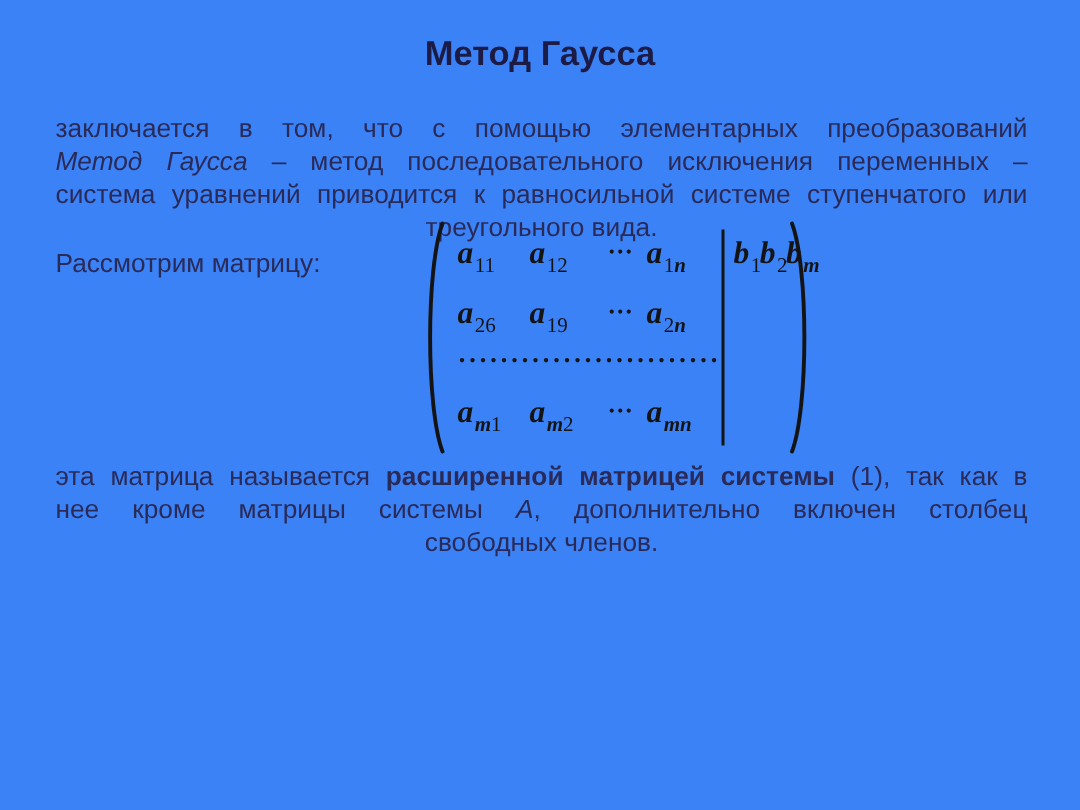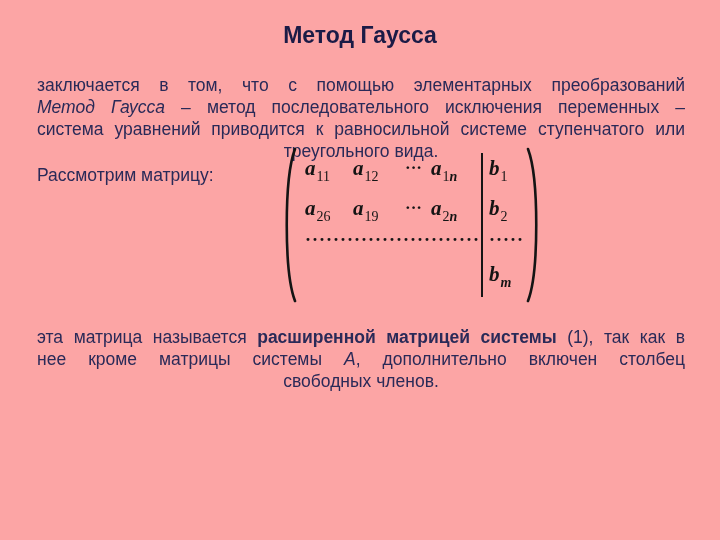--- a/index.html
+++ b/index.html
@@ -1,22 +1,22 @@
 <!DOCTYPE html>
 <html lang="ru"><head>
 <meta charset="utf-8">
 <style>
   html,body{margin:0;padding:0;background:#ffffff;}
-  .slide{position:relative;width:720px;height:540px;background:#fca5a5;overflow:hidden;
+  .slide{position:relative;width:720px;height:540px;background:#3b82f6;overflow:hidden;
          font-family:"Liberation Sans",sans-serif;color:#2a2a58;}
   .title{position:absolute;top:22px;left:0;width:100%;text-align:center;
          font-size:23px;font-weight:bold;color:#1b1b46;}
   .para{position:absolute;left:37px;width:648px;font-size:17.5px;line-height:22px;}
   .p1{top:74px;}
-  .p2{top:326px;}
+  .p2{top:306px;}
   .jline{text-align:justify;text-align-last:justify;}
   .lline{text-align:center;}
   .it{font-style:italic;}
   .bd{font-weight:bold;}
   .label{position:absolute;left:37px;top:164px;font-size:17.5px;line-height:22px;text-align:right;}
   
   .matrix{position:absolute;left:281px;top:146px;display:flex;align-items:stretch;
           color:#141414;font-family:"Liberation Serif","DejaVu Serif",serif;}
   .paren{flex:none;display:block;}
   .mbody{display:flex;flex-direction:column;padding:4px 0 4px 8px;}
@@ -26,21 +26,21 @@
   .mcell{display:inline-block;}
   .c1{width:48px;} .c2{width:52px;} .cd{width:26px;} .c3{width:50px;}
   .ab{font-style:italic;font-weight:bold;font-size:21px;}
   .msub{font-size:14px;vertical-align:baseline;position:relative;top:6px;left:1px;
         font-style:normal;font-weight:normal;}
   .sd{font-style:normal;font-weight:normal;}
   .sl{font-style:italic;font-weight:bold;}
   .cdots{font-weight:bold;font-size:17px;position:relative;top:-2px;}
   .wdots{font-weight:bold;font-size:18px;letter-spacing:1px;}
   .mdivider{width:0;border-left:2px solid #141414;margin:7px 0;}
-  .mrhs{display:flex;flex-direction:column;padding:4px 3px 4px 6px;width:34px;}
+  .mrhs{display:flex;flex-direction:row;padding:4px 3px 4px 6px;width:34px;}
 </style>
 </head>
 <body>
 
 <div class="slide">
 
   <div class="title">Метод Гаусса</div>
 
   <div class="para p1">
     <div class="jline">заключается в том, что с помощью элементарных преобразований</div>
@@ -57,20 +57,23 @@
     </svg>
 
     <div class="mbody">
       <div class="mrow">
         <span class="mcell c1"><span class="ab">a</span><sub class="msub sd">11</sub></span><span class="mcell c2"><span class="ab">a</span><sub class="msub sd">12</sub></span><span class="mcell cd cdots">···</span><span class="mcell c3"><span class="ab">a</span><sub class="msub"><span class="sd">1</span><span class="sl">n</span></sub></span>
       </div>
       <div class="mrow">
         <span class="mcell c1"><span class="ab">a</span><sub class="msub sd">26</sub></span><span class="mcell c2"><span class="ab">a</span><sub class="msub sd">19</sub></span><span class="mcell cd cdots">···</span><span class="mcell c3"><span class="ab">a</span><sub class="msub"><span class="sd">2</span><span class="sl">n</span></sub></span>
       </div>
       <div class="dotsrow wdots">·························</div>
+      <div class="mrow last">
+        <span class="mcell c1"><span class="ab">a</span><sub class="msub"><span class="sl">m</span><span class="sd">1</span></sub></span><span class="mcell c2"><span class="ab">a</span><sub class="msub"><span class="sl">m</span><span class="sd">2</span></sub></span><span class="mcell cd cdots">···</span><span class="mcell c3"><span class="ab">a</span><sub class="msub sl">mn</sub></span>
+      </div>
     </div>
 
     <div class="mdivider"></div>
 
     <div class="mrhs">
       <div class="mrow"><span class="ab">b</span><sub class="msub sd">1</sub></div>
       <div class="mrow"><span class="ab">b</span><sub class="msub sd">2</sub></div>
       <div class="dotsrow wdots">·····</div>
       <div class="mrow last"><span class="ab">b</span><sub class="msub sl">m</sub></div>
     </div>

